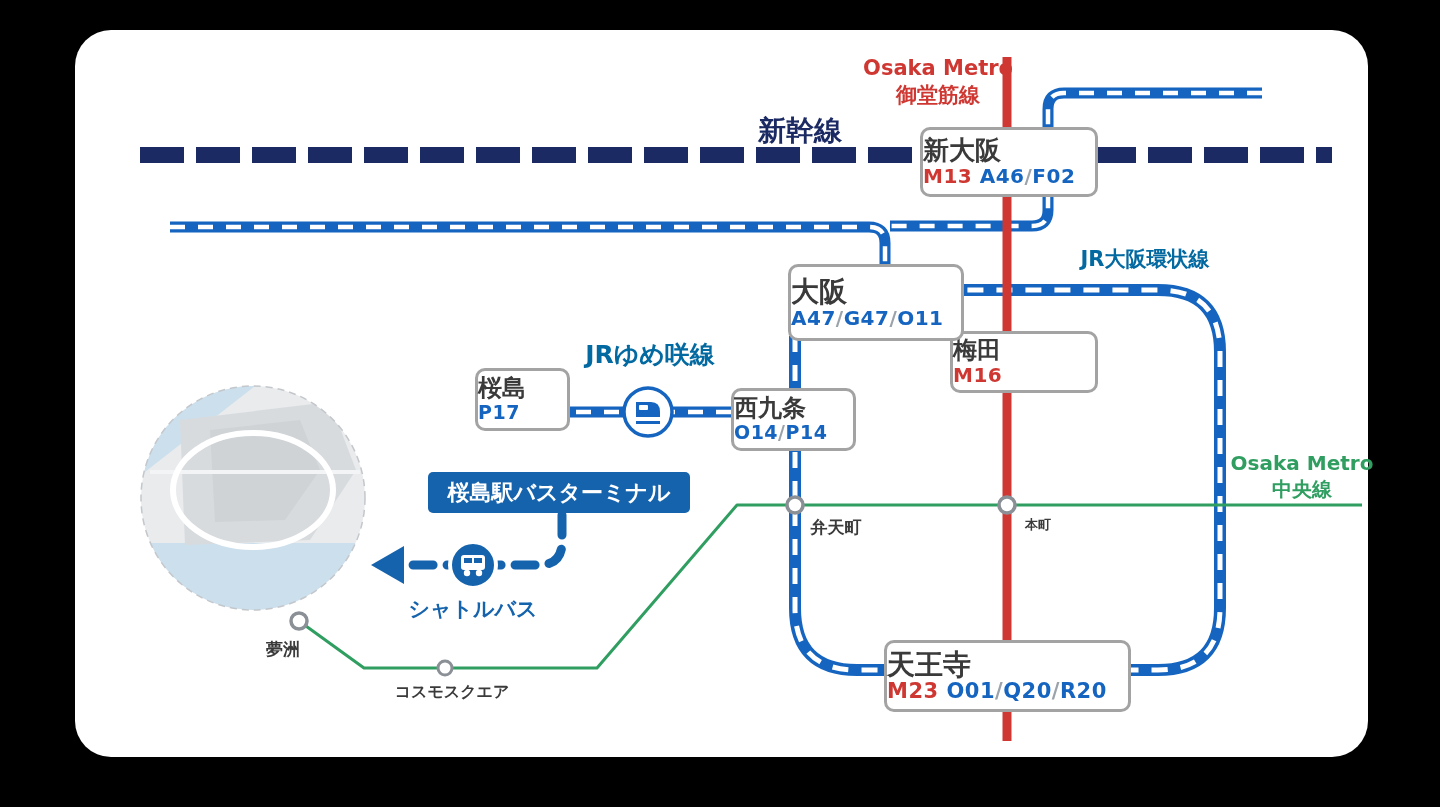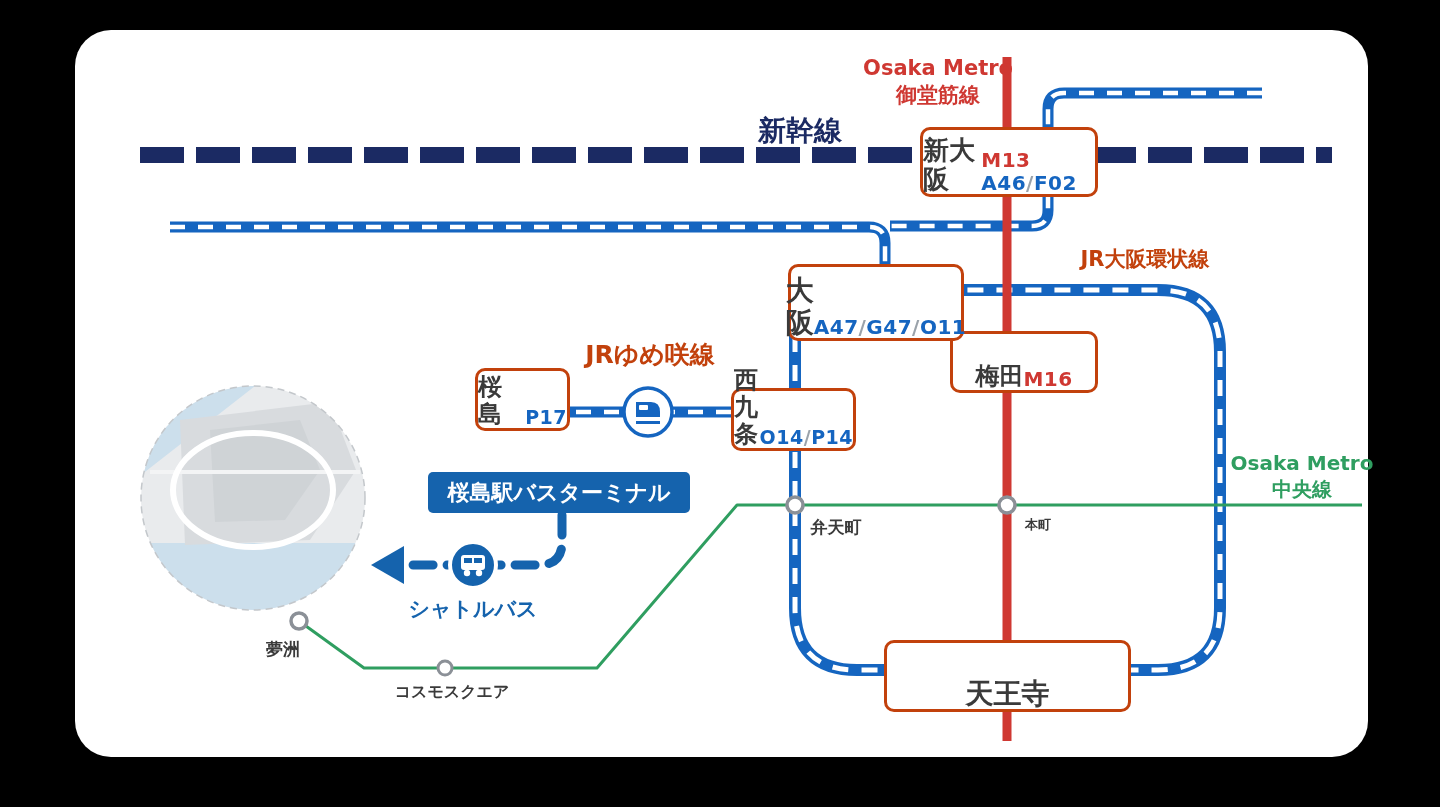--- a/index.html
+++ b/index.html
@@ -14,26 +14,26 @@
     position:absolute;left:75px;top:30px;width:1293px;height:727px;
     background:#fff;border-radius:36px;
   }
   svg.map{position:absolute;left:0;top:0}
   .label{
     position:absolute;font-weight:bold;white-space:nowrap;
     transform:translateX(-50%);text-align:center;
   }
   .navy{color:#1b2a63}
   .red{color:#cf3832}
-  .blue{color:#c2410c}
+  .blue{color:#0369a1}
   .green{color:#2f9e60}
   .dark{color:#3a3a3a;font-weight:600}
   .station-box{
-    position:absolute;background:#fff;border:3px solid #c2410c;border-radius:10px;
-    display:flex;flex-direction:row;align-items:flex-end;justify-content:center;
+    position:absolute;background:#fff;border:3px solid #a3a3a3;border-radius:10px;
+    display:flex;flex-direction:column;align-items:flex-start;justify-content:center;
     line-height:1.12;
   }
   .station-name{font-weight:bold;color:#3a3a3a}
   .station-codes{font-weight:bold;letter-spacing:.5px}
   .seg-red{color:#cf3832}
   .seg-blue{color:#1565c0}
   .seg-gray{color:#9aa2aa}
   .banner{
     position:absolute;background:#1563ad;color:#fff;border-radius:5px;
     display:flex;align-items:center;justify-content:center;
@@ -160,15 +160,16 @@
   <div class="station-codes" style="font-size:19px"><span class="seg-blue">O14</span><span class="seg-gray">/</span><span class="seg-blue">P14</span></div>
 </div>
 
 <div class="station-box" style="left:475px;top:368px;width:95px;height:63px">
   <div class="station-name" style="font-size:24px">桜島</div>
   <div class="station-codes" style="font-size:19px"><span class="seg-blue">P17</span></div>
 </div>
 
 <div class="station-box" style="left:884px;top:640px;width:247px;height:72px">
   <div class="station-name" style="font-size:28px">天王寺</div>
+  <div class="station-codes" style="font-size:21px"><span class="seg-red">M23 </span><span class="seg-blue">O01</span><span class="seg-gray">/</span><span class="seg-blue">Q20</span><span class="seg-gray">/</span><span class="seg-blue">R20</span></div>
 </div>
 
 <div class="banner" style="left:428px;top:472px;width:262px;height:41px;font-size:22px">桜島駅バスターミナル</div>
 
 </body></html>

